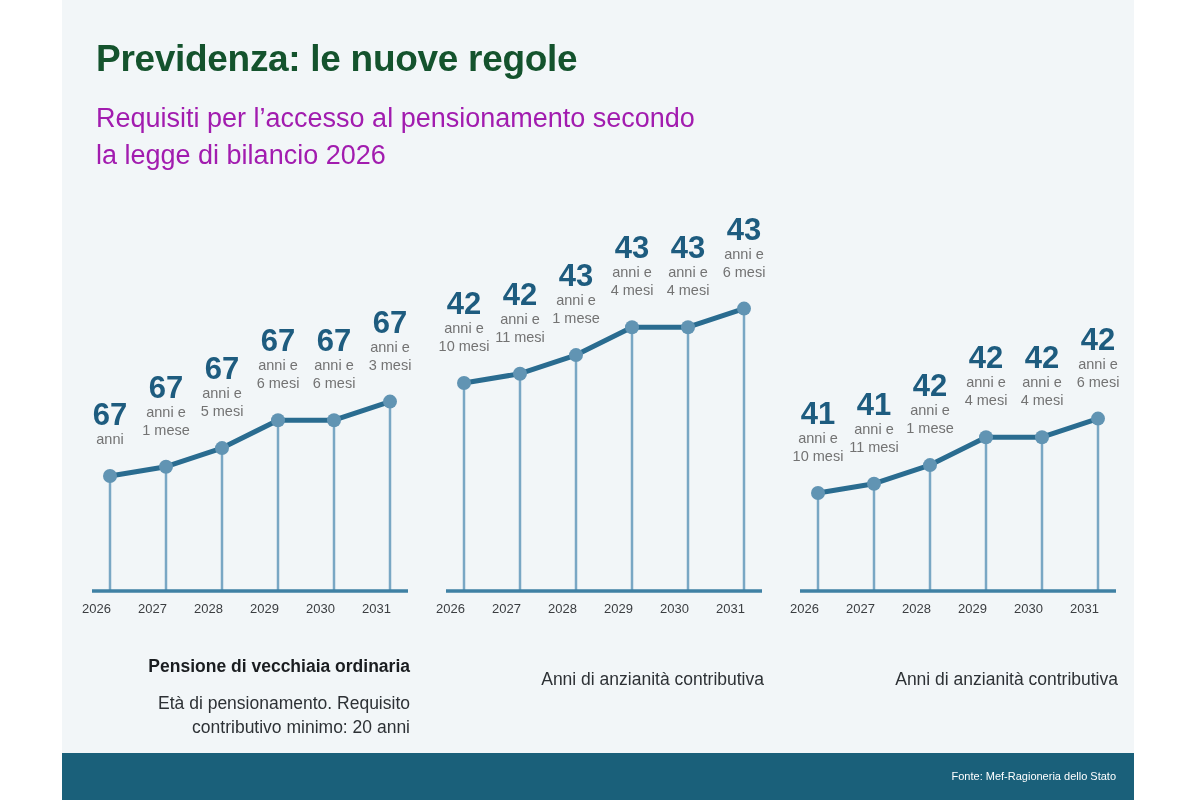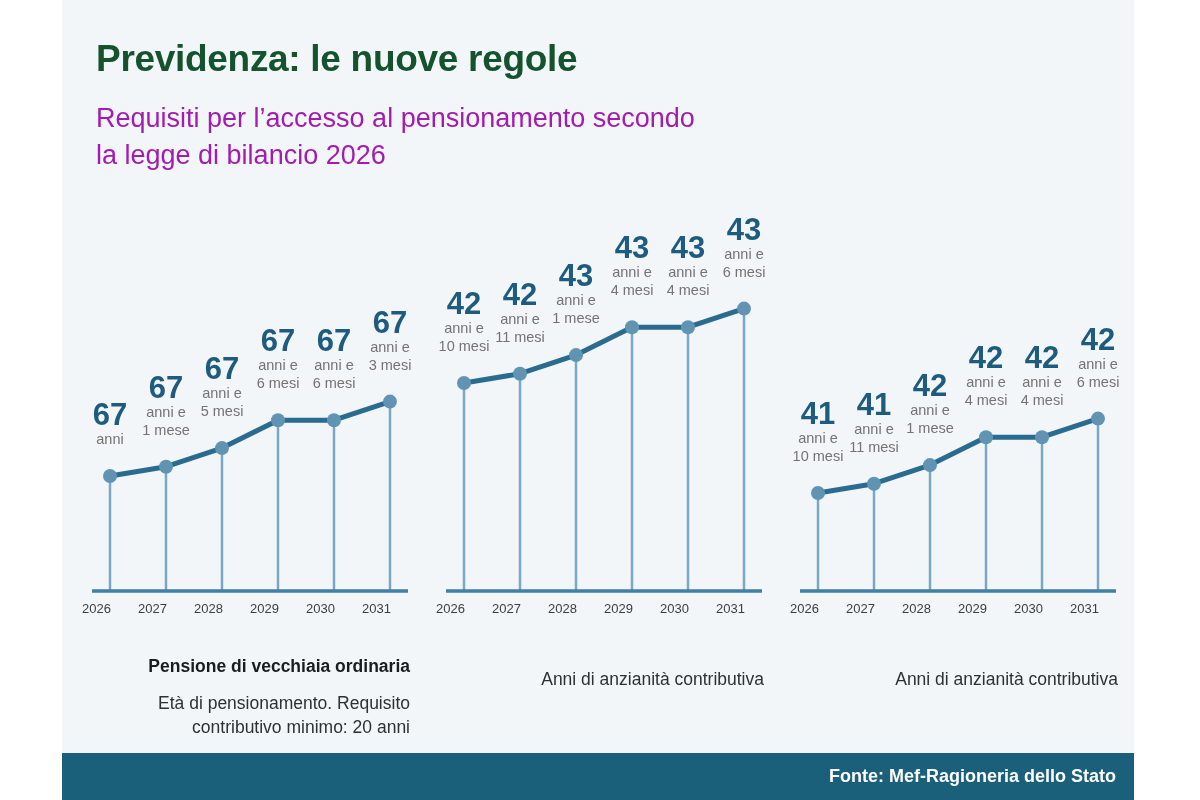--- a/index.html
+++ b/index.html
@@ -49,21 +49,21 @@
     font-size:17.5px;font-weight:bold;color:#1a1d20;line-height:24px;
   }
   .caption-desc{
     font-size:17.5px;color:#2d3135;line-height:24px;margin-top:13px;
   }
   .footer{
     position:absolute;left:0;bottom:0;width:100%;height:47px;background:#1a607a;
   }
   .footer span{
     position:absolute;right:18px;top:0;line-height:47px;
-    color:#ffffff;font-weight:bold;font-size:18px;
+    color:#ffffff;font-weight:normal;font-size:11px;
   }
 </style>
 </head>
 <body>
 
 <div class="card">
 
   <div class="title">Previdenza: le nuove regole</div>
 
   <div class="subtitle">

